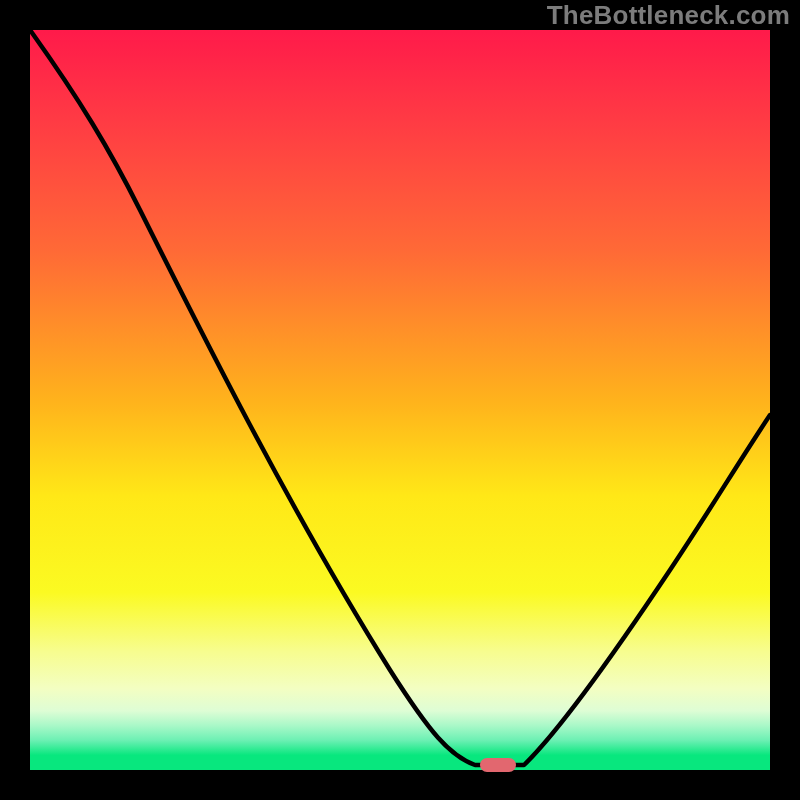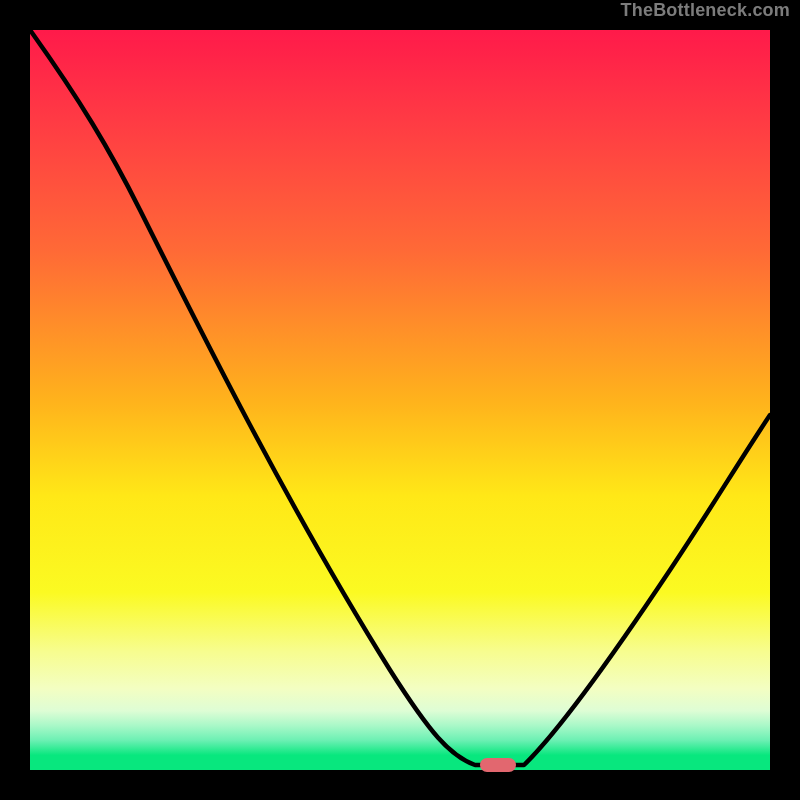--- a/index.html
+++ b/index.html
@@ -14,21 +14,21 @@
     position: relative;
     width: 800px;
     height: 800px;
     background: #000;
   }
   .watermark {
     position: absolute;
     top: 0;
     right: 10px;
     font-family: Arial, Helvetica, sans-serif;
-    font-size: 18px;
+    font-size: 26px;
     font-weight: 600;
     color: #7c7c7c;
     letter-spacing: 0.2px;
   }
   .plot {
     position: absolute;
     left: 30px;
     top: 30px;
     width: 740px;
     height: 740px;

